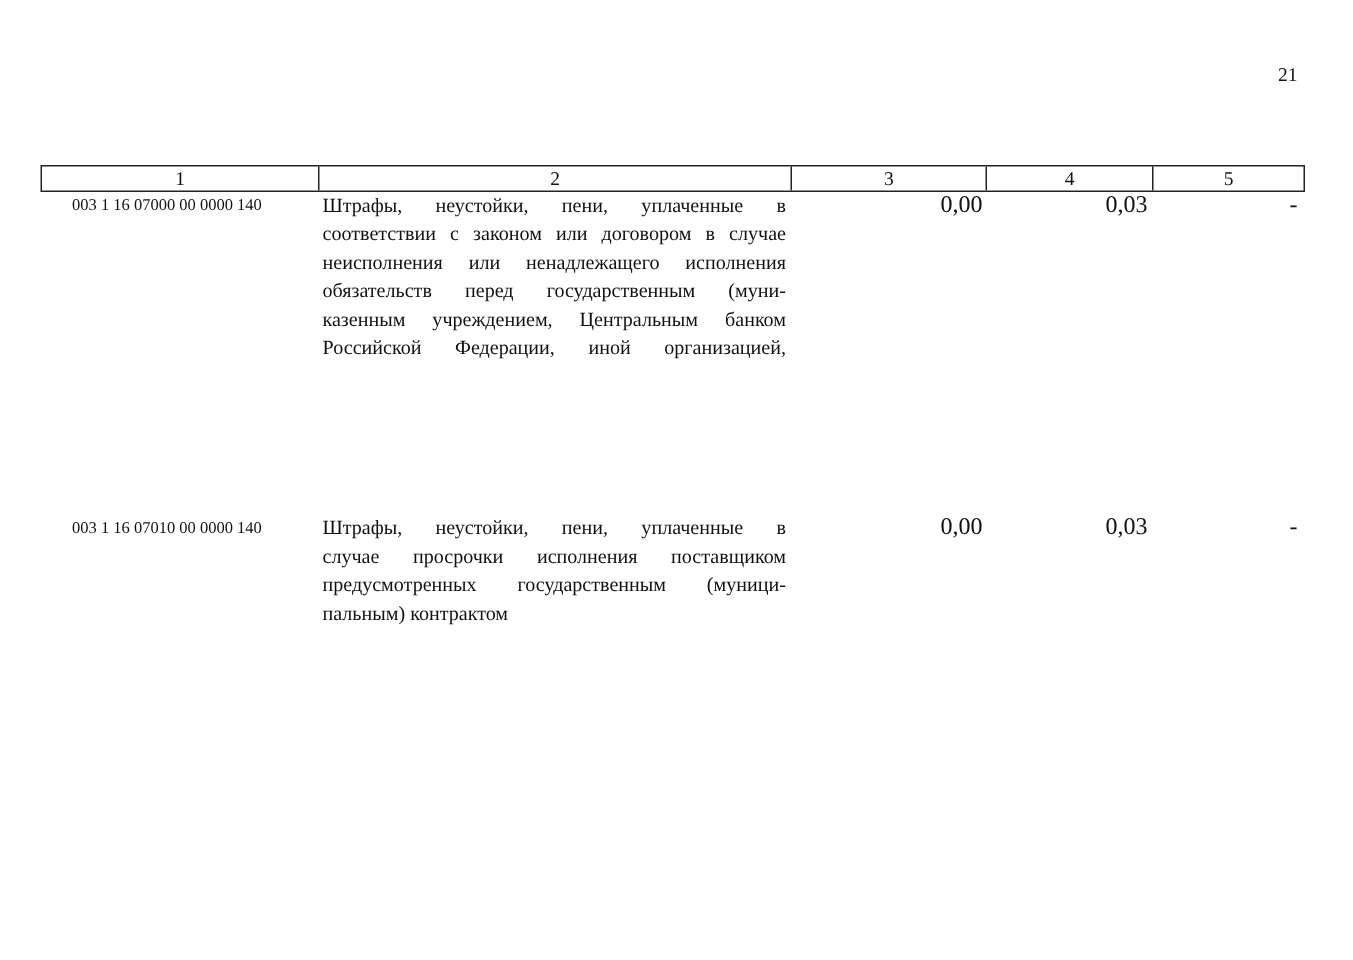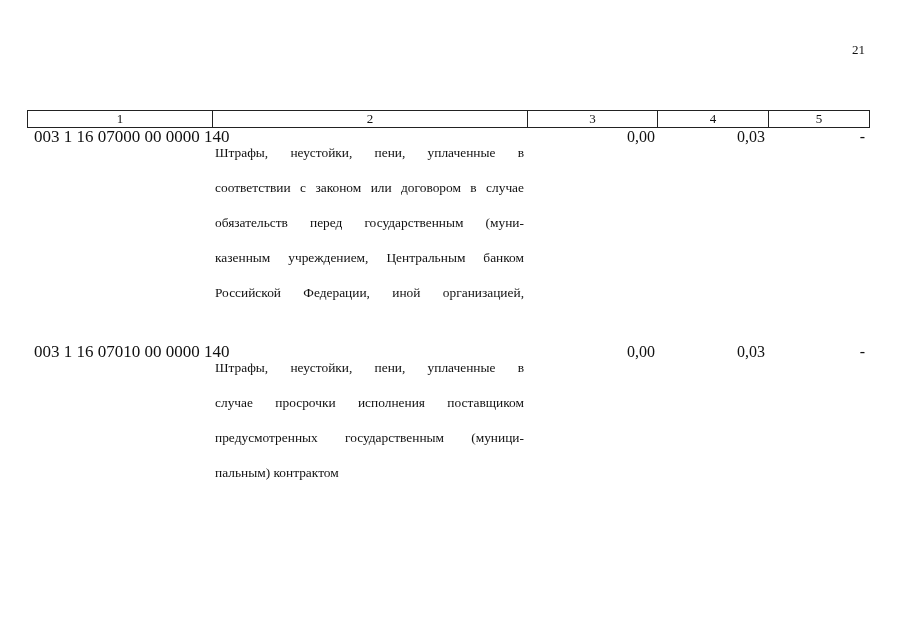--- a/index.html
+++ b/index.html
@@ -14,27 +14,27 @@
     position:absolute; left:27px; top:110px; height:18px;
     border:1.3px solid #222; display:flex; box-sizing:border-box;
   }
   .hdr-cell {
     box-sizing:border-box; height:100%; border-right:1.3px solid #222;
     text-align:center; font-size:13px; line-height:16px;
   }
   .hdr-cell:last-child { border-right:none; }
   .row { position:absolute; left:0; width:902px; }
   .code {
-    position:absolute; left:34px; top:0; font-size:17px; line-height:18.9px; white-space:nowrap;
+    position:absolute; left:48px; top:0; font-size:11px; line-height:18.9px; white-space:nowrap;
   }
   .desc {
     position:absolute; left:215px; top:0; width:309px; font-size:13.4px; line-height:18.9px;
     text-align:justify; text-align-last:left;
   }
-  .desc span { display:block; text-align:justify; text-align-last:justify;margin-top:16px; }
+  .desc span { display:block; text-align:justify; text-align-last:justify; }
   .desc span.last { text-align-last:left; }
   .val { position:absolute; top:0; font-size:16px; line-height:18.9px; text-align:right; }
   .v3 { right:247px; }
   .v4 { right:137px; }
   .v5 { right:37px; }
 </style>
 </head>
 <body>
 
 <div class="page-number">21</div>
@@ -45,20 +45,21 @@
   <div class="hdr-cell" style="width:130px">3</div>
   <div class="hdr-cell" style="width:111px">4</div>
   <div class="hdr-cell" style="width:100px">5</div>
 </div>
 
 <div class="row" style="top:128px">
   <div class="code">003 1 16 07000 00 0000 140</div>
   <div class="desc">
     <span>Штрафы, неустойки, пени, уплаченные в</span>
     <span>соответствии с законом или договором в случае</span>
+    <span>неисполнения или ненадлежащего исполнения</span>
     <span>обязательств перед государственным (муни-</span>
     <span>казенным учреждением, Центральным банком</span>
     <span>Российской Федерации, иной организацией,</span>
   </div>
   <div class="val v3">0,00</div>
   <div class="val v4">0,03</div>
   <div class="val v5">-</div>
 </div>
 
 <div class="row" style="top:343px">

